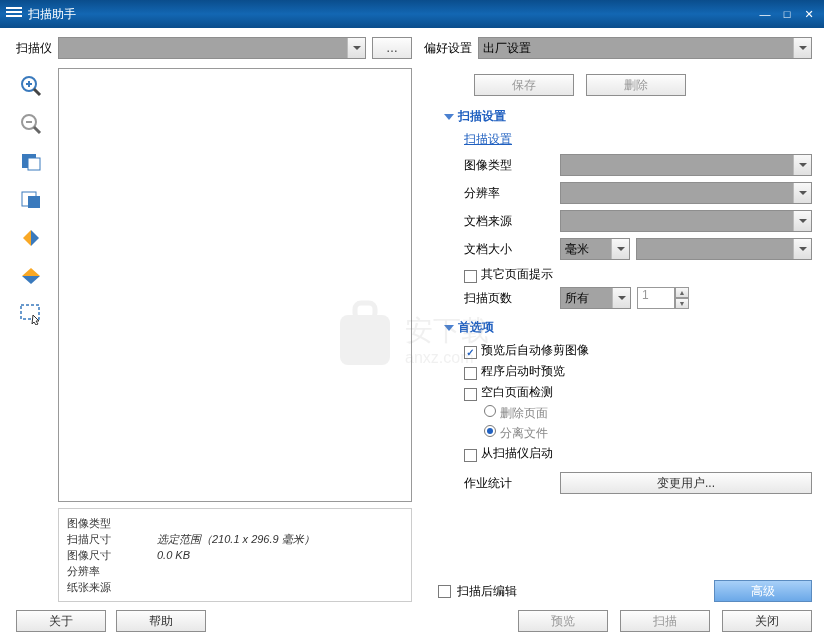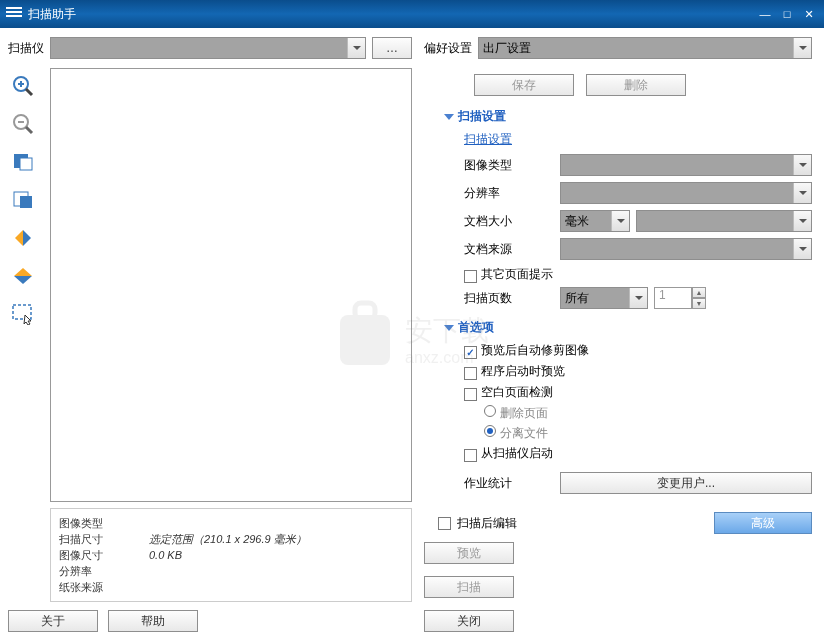--- a/index.html
+++ b/index.html
@@ -7,21 +7,21 @@
 
 .titlebar { height: 28px; background: linear-gradient(to bottom, #0a4d8c 0%, #1367b3 50%, #0a4d8c 100%); display: flex; align-items: center; padding: 0 6px; color: #fff; font-size: 12px; }
 .titlebar-icon { width: 16px; height: 14px; margin-right: 6px; display: flex; flex-direction: column; gap: 2px; }
 .titlebar-icon span { display: block; height: 2px; background: #fff; }
 .titlebar-title { flex: 1; }
 .win-controls { display: flex; gap: 4px; }
 .win-btn { width: 18px; height: 18px; display: flex; align-items: center; justify-content: center; color: #fff; font-size: 11px; cursor: pointer; }
 
 .content { display: flex; height: 612px; background: #fff; }
 
-.left-panel { width: 420px; padding: 8px 8px 8px 8px; display: flex; flex-direction: column; }
+.left-panel { width: 420px; padding: 8px 8px 8px 16px; display: flex; flex-direction: column; }
 .right-panel { flex: 1; padding: 8px 12px 8px 4px; display: flex; flex-direction: column; }
 
 .top-row { display: flex; align-items: center; gap: 6px; margin-bottom: 8px; height: 24px; }
 .label { font-size: 12px; color: #000; }
 
 .combo { height: 22px; border: 1px solid #8e8e8e; background: #a3a3a3; display: flex; align-items: center; font-size: 12px; position: relative; }
 .combo-text { flex: 1; padding: 0 4px; overflow: hidden; white-space: nowrap; }
 .combo-arrow { width: 18px; height: 100%; border-left: 1px solid #bbb; background: linear-gradient(to bottom, #f8f8f8, #e0e0e0); display: flex; align-items: center; justify-content: center; }
 .combo-arrow::after { content: ''; border-left: 4px solid transparent; border-right: 4px solid transparent; border-top: 4px solid #555; }
 
@@ -62,21 +62,21 @@
 .radio.checked::after { content: ''; width: 6px; height: 6px; background: #2060c0; border-radius: 50%; }
 .radio-row { display: flex; align-items: flex-start; gap: 4px; font-size: 12px; margin-left: 20px; margin-bottom: 3px; color: #888; }
 
 .spinner { display: flex; }
 .spinner-input { width: 38px; height: 22px; border: 1px solid #999; background: #fff; font-size: 12px; padding: 0 4px; color: #999; }
 .spinner-btns { display: flex; flex-direction: column; }
 .spin-btn { width: 14px; height: 11px; border: 1px solid #999; background: linear-gradient(to bottom,#f8f8f8,#e0e0e0); display:flex; align-items:center; justify-content:center; font-size:7px; color:#666; }
 
 .right-bottom { margin-top: auto; }
 .edit-row { display: flex; align-items: center; margin: 6px 0 8px 14px; gap: 6px; }
-.right-btns { display: flex; gap: 12px; justify-content: flex-end; flex-direction: column; }
+.right-btns { display: flex; gap: 12px; justify-content: flex-end; }
 .right-btns .btn { width: 90px; }
 
 .watermark { position: absolute; left: 310px; top: 285px; opacity: 0.12; pointer-events: none; }
 </style>
 </head>
 <body>
 
 <div class="titlebar">
   <div class="titlebar-icon">
       <span></span>
@@ -213,49 +213,49 @@
       <div class="field-row">
         <span class="field-label">分辨率</span>
         <div class="field-control">
             <div class="combo" style="flex:1">
               <span class="combo-text"></span>
               <span class="combo-arrow"></span>
             </div>
           </div>
       </div>
       <div class="field-row">
+        <span class="field-label">文档来源</span>
+        <div class="field-control">
+            <div class="combo" style="flex:1">
+              <span class="combo-text"></span>
+              <span class="combo-arrow"></span>
+            </div>
+          </div>
+      </div>
+      <div class="field-row">
         <span class="field-label">文档大小</span>
         <div class="field-control">
           <div class="combo" style="width:70px">
               <span class="combo-text">毫米</span>
               <span class="combo-arrow"></span>
             </div>
           <div class="combo" style="flex:1">
               <span class="combo-text"></span>
               <span class="combo-arrow"></span>
             </div>
         </div>
       </div>
-      <div class="field-row">
-        <span class="field-label">文档来源</span>
-        <div class="field-control">
-            <div class="combo" style="flex:1">
-              <span class="combo-text"></span>
-              <span class="combo-arrow"></span>
-            </div>
-          </div>
-      </div>
       <div class="checkbox-row">
         <span class="chk"></span>
         <span>其它页面提示</span>
       </div>
       <div class="field-row">
         <span class="field-label">扫描页数</span>
         <div class="field-control">
-          <div class="combo" style="width:88px">
+          <div class="combo" style="width:71px">
               <span class="combo-text">所有</span>
               <span class="combo-arrow"></span>
             </div>
           <div class="spinner">
             <div class="spinner-input">1</div>
             <div class="spinner-btns">
                 <div class="spin-btn">▲</div>
                 <div class="spin-btn">▼</div>
               </div>
           </div>

